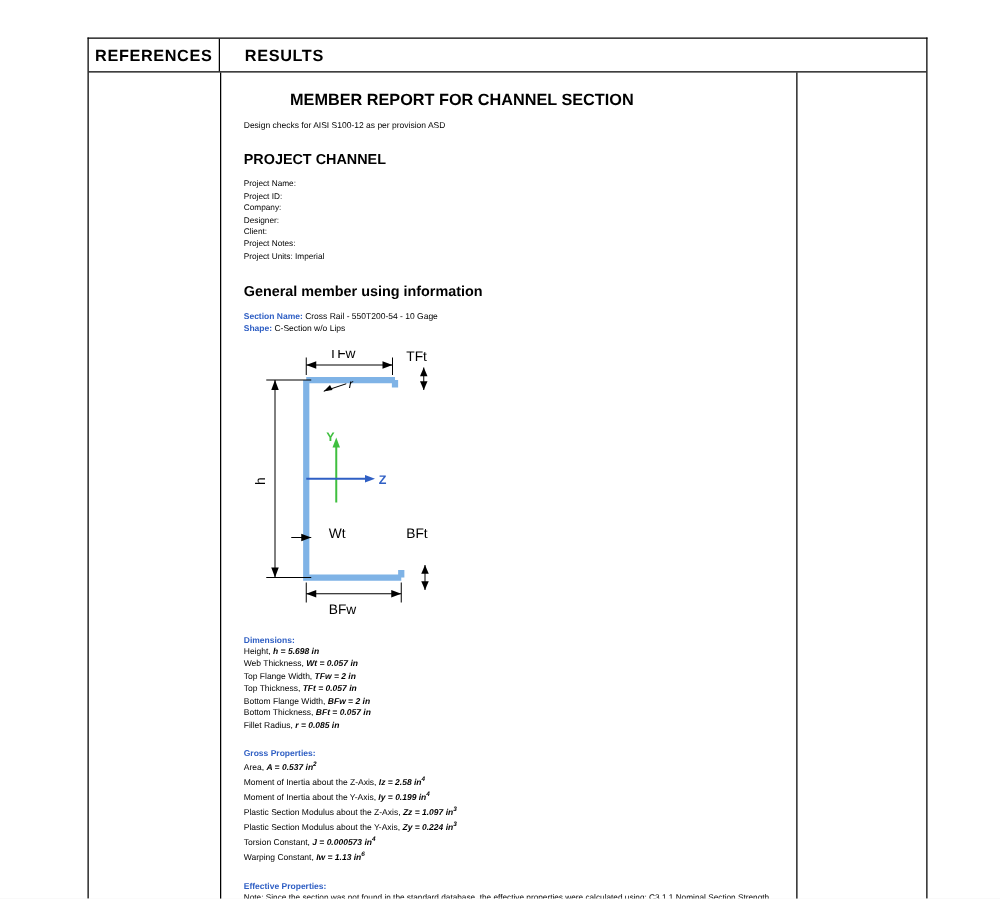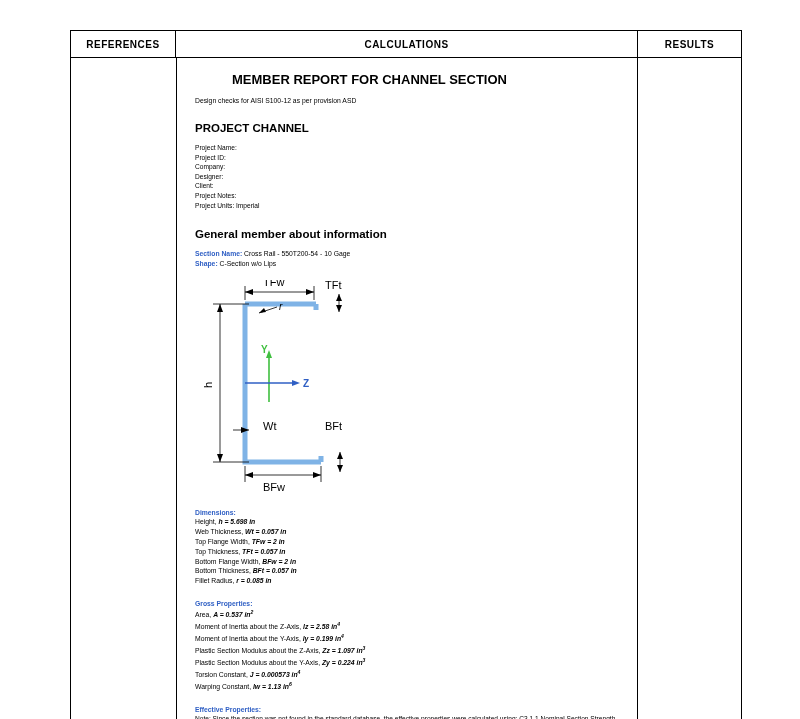--- a/index.html
+++ b/index.html
@@ -32,21 +32,21 @@
     height: 26px;
     border-bottom: 1px solid #000;
   }
   .col-refs { width: 105px; border-right: 1px solid #000; }
   .col-calcs { flex: 1; border-right: 1px solid #000; }
   .col-results { width: 103px; text-align: right; }
   .header-cell {
     display: flex;
     align-items: center;
     justify-content: center;
-    font-size: 10px;
+    font-size: 13px;
     font-weight: bold;
     letter-spacing: 0.5px;
     color: #000;
     height: 100%;
     box-sizing: border-box;
   }
   .body-row {
     display: flex;
     height: 662px;
   }
@@ -124,21 +124,20 @@
   .figure svg { display: block; }
 </style>
 </head>
 <body>
 
 <div id="page">
   <div class="sheet">
 
     <div class="header-row">
       <div class="col-refs header-cell">REFERENCES</div>
-      <div class="col-calcs header-cell">CALCULATIONS</div>
       <div class="col-results header-cell">RESULTS</div>
     </div>
 
     <div class="body-row">
       <div class="body-refs"></div>
 
       <div class="body-calcs">
 
         <h1 class="title">MEMBER REPORT FOR CHANNEL SECTION</h1>
         <p class="subtitle">Design checks for AISI S100-12 as per provision ASD</p>
@@ -147,21 +146,21 @@
         <ul class="detail-list">
           <li>Project Name:</li>
           <li>Project ID:</li>
           <li>Company:</li>
           <li>Designer:</li>
           <li>Client:</li>
           <li>Project Notes:</li>
           <li>Project Units: Imperial</li>
         </ul>
 
-        <h2 class="section-alt">General member about information</h2>
+        <h2 class="section-alt">General member using information</h2>
         <div class="meta-line">
           <span class="label-blue">Section Name:</span>
           <span>Cross Rail - 550T200-54 - 10 Gage</span>
         </div>
         <div class="meta-line">
           <span class="label-blue">Shape:</span>
           <span>C-Section w/o Lips</span>
         </div>
 
         <div class="figure">

